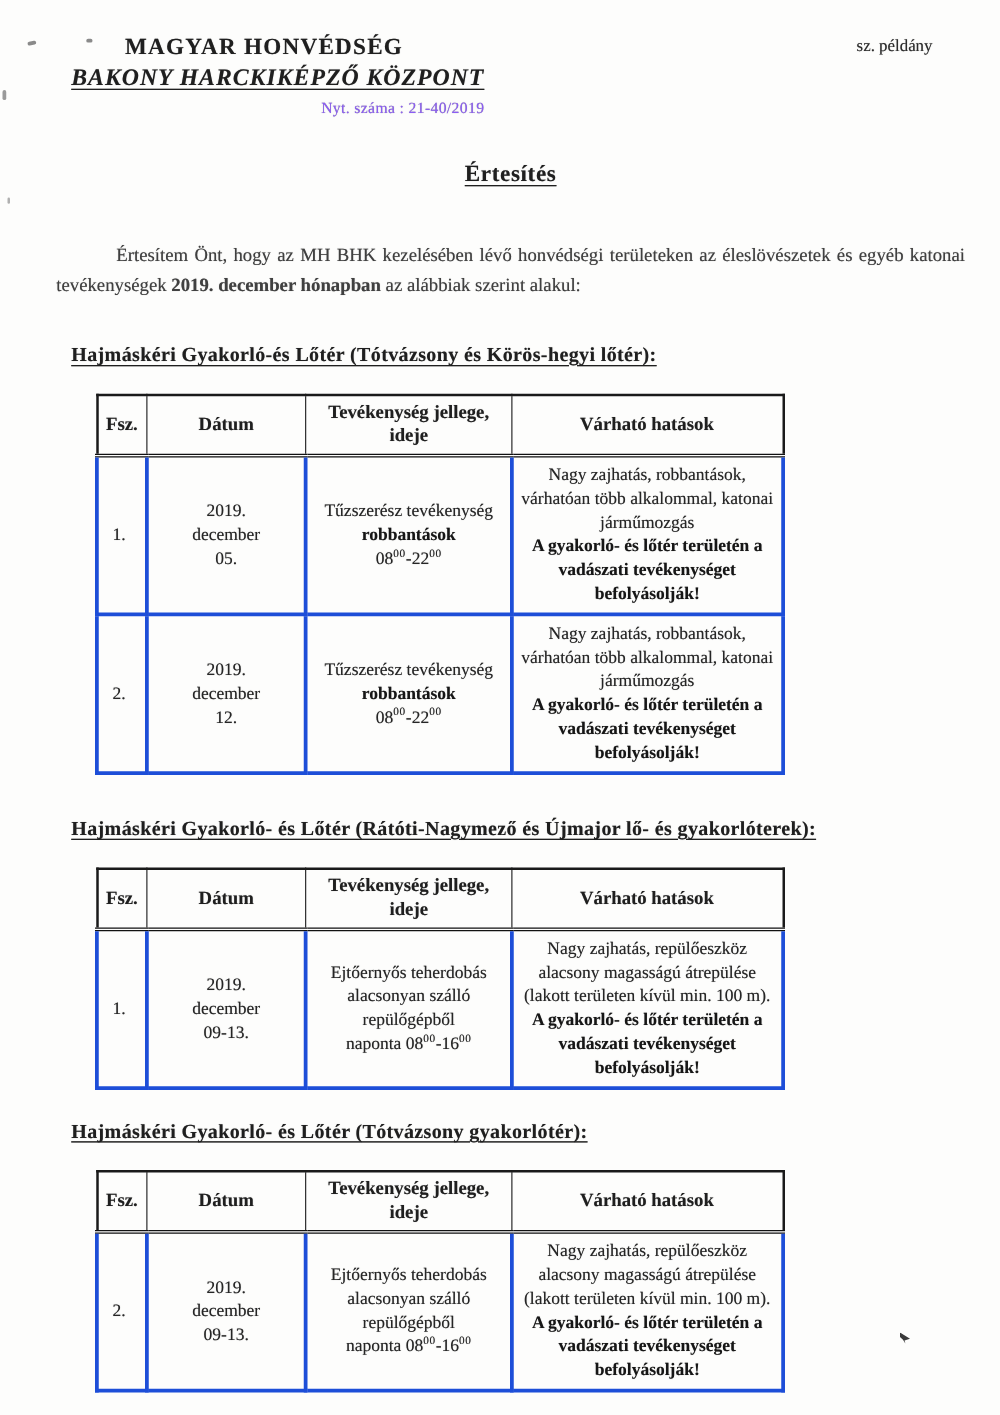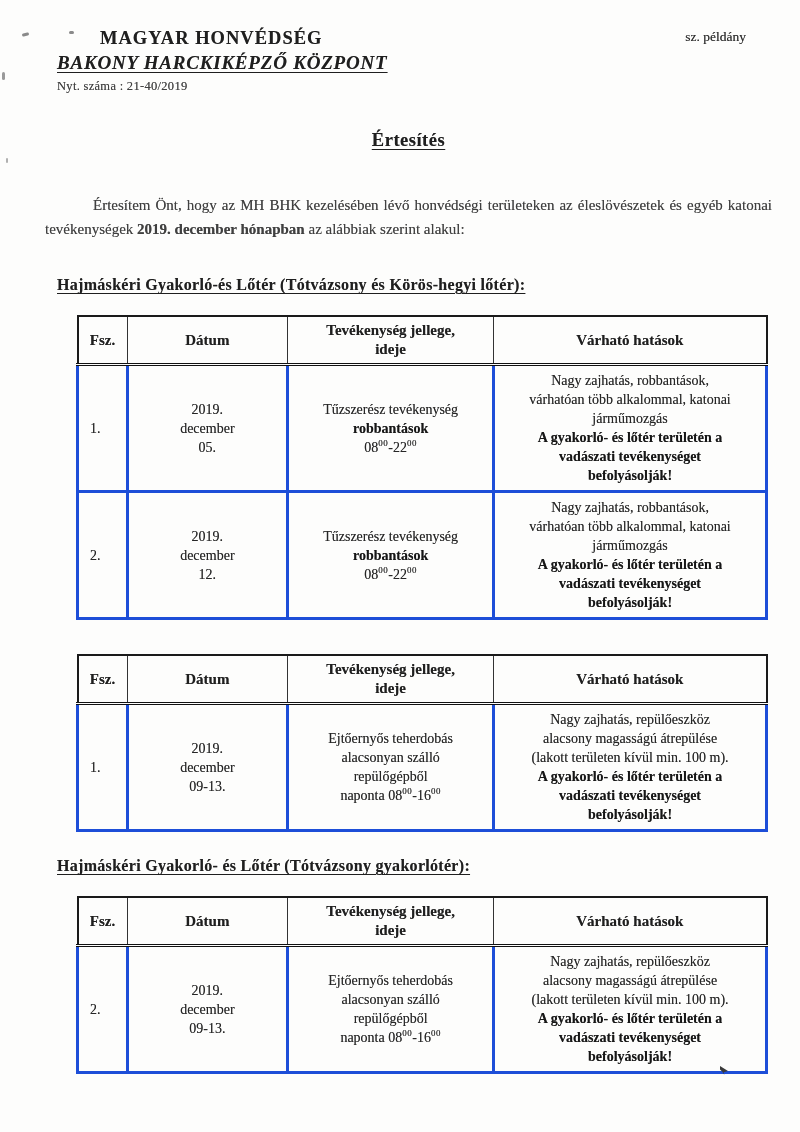--- a/index.html
+++ b/index.html
@@ -13,32 +13,32 @@
     padding: 27px 28px 0 45px;
     font-family: "Liberation Serif", "DejaVu Serif", serif;
     color: #1f1f1f;
     overflow: hidden;
     text-shadow: 0 0 0.6px rgba(45,45,45,0.55);
   }
   .doc-header { display: flex; justify-content: space-between; align-items: flex-start; }
   .org1 { margin-left: 55px; font-weight: bold; font-size: 18.5px; letter-spacing: 1px; line-height: 22px; }
   .org2 { margin-left: 12px; margin-top: 2px; font-weight: bold; font-size: 19px; letter-spacing: 0.8px;
           text-decoration: underline; text-underline-offset: 3px; line-height: 24px; font-style: italic; }
-  .regnum { margin-left: 12px; margin-top: 3px; font-size: 12.5px; letter-spacing: 0.3px; line-height: 16px; color: #404040; }
+  .regnum { margin-left: 12px; margin-top: 3px; font-size: 12.5px; letter-spacing: 0.3px; line-height: 16px; color: #8b5cf6; text-align: right; }
   .copy-label { margin-top: 2px; margin-right: 26px; font-size: 13.5px; color: #2c2c2c; white-space: nowrap; }
   .doc-title { margin: 36px 0 0 0; text-align: center; font-size: 18.5px; font-weight: bold; letter-spacing: 0.5px;
                text-decoration: underline; text-underline-offset: 3px; }
   .intro { margin: 42px 0 0 0; font-size: 15px; line-height: 24px; text-align: justify; text-indent: 48px; color: #404040; }
   .activity-section { margin-top: 34px; }
   .activity-section:nth-of-type(3) { margin-top: 24px; }
   .section-heading { margin: 0 0 0 12px; font-size: 16px; font-weight: bold; letter-spacing: 0.3px;
                      text-decoration: underline; text-underline-offset: 3px; line-height: 20px; }
   table.activity-table {
     margin: 20px 0 0 31px;
-    width: 692px;
+    width: 552px;
     border-collapse: collapse;
     border: 2px solid #1a1a1a;
     table-layout: fixed;
   }
   .col-fsz { width: 7.2%; }
   .col-datum { width: 23.3%; }
   .col-activity { width: 29.9%; }
   .col-effects { width: 39.6%; }
   table.activity-table th {
     border: 1px solid #333;
@@ -157,20 +157,21 @@
                 <span class="cell-line">járműmozgás</span>
                 <span class="cell-line bold-line">A gyakorló- és lőtér területén a</span>
                 <span class="cell-line bold-line">vadászati tevékenységet</span>
                 <span class="cell-line bold-line">befolyásolják!</span>
               </td>
             </tr>
           </tbody>
         </table>
       </section>
       <section class="activity-section">
+        <h3 class="section-heading">Hajmáskéri Gyakorló- és Lőtér (Rátóti-Nagymező és Újmajor lő- és gyakorlóterek):</h3>
         <table class="activity-table">
           <colgroup>
             <col class="col-fsz">
             <col class="col-datum">
             <col class="col-activity">
             <col class="col-effects">
           </colgroup>
           <thead>
             <tr>
               <th>Fsz.</th>

